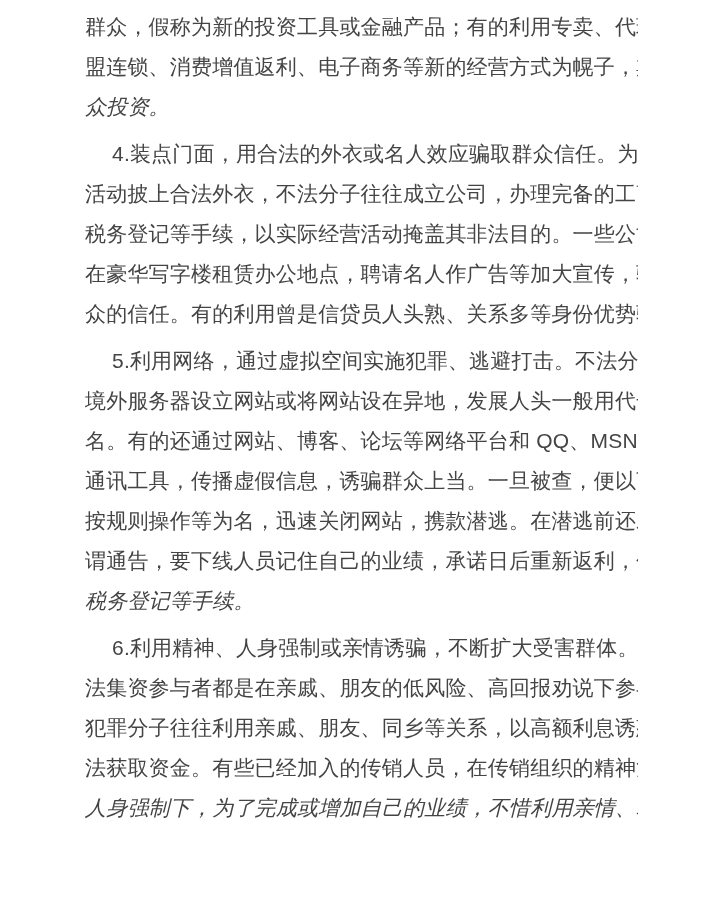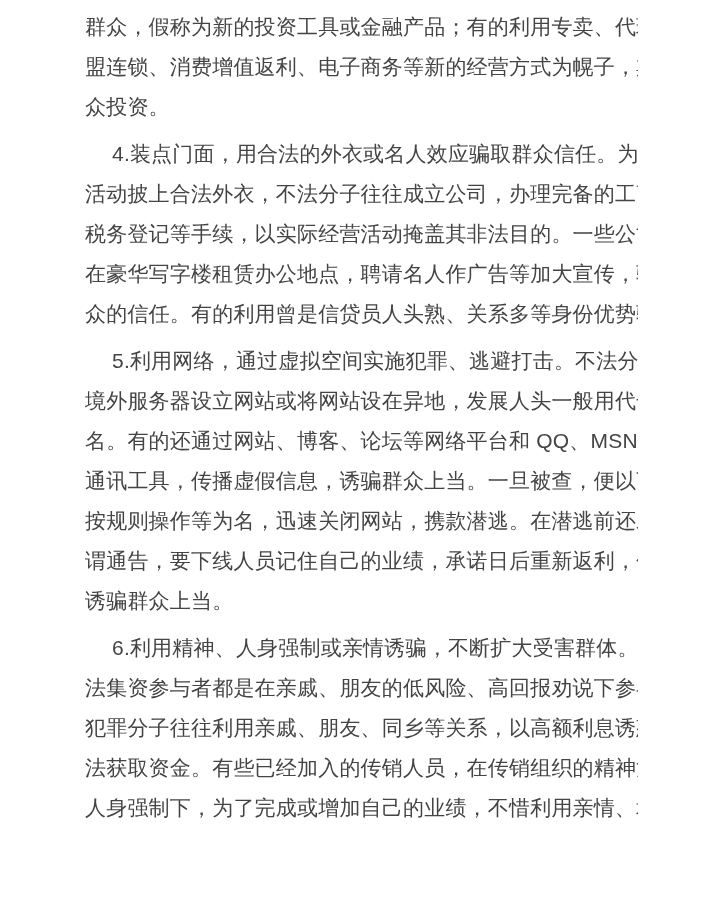--- a/index.html
+++ b/index.html
@@ -33,20 +33,21 @@
     color: #444444;
     letter-spacing: 0.2px;
     white-space: nowrap;
     overflow: hidden;
     text-align: justify;
     text-align-last: justify;
     -moz-text-align-last: justify;
   }
   .line.last {
     text-align-last: left;
+    font-style: italic;
     -moz-text-align-last: left;
   }
   .line.indent {
     text-indent: 27px;
   }
 </style>
 </head>
 <body>
 
 <div class="doc" id="doc-root">
@@ -62,21 +63,21 @@
       <div class="line">在豪华写字楼租赁办公地点，聘请名人作广告等加大宣传，骗取群</div>
       <div class="line">众的信任。有的利用曾是信贷员人头熟、关系多等身份优势骗取群</div>
     </div>
     <div class="paragraph">
       <div class="line indent">5.利用网络，通过虚拟空间实施犯罪、逃避打击。不法分子租用</div>
       <div class="line">境外服务器设立网站或将网站设在异地，发展人头一般用代号或网</div>
       <div class="line">名。有的还通过网站、博客、论坛等网络平台和 QQ、MSN 等即时</div>
       <div class="line">通讯工具，传播虚假信息，诱骗群众上当。一旦被查，便以下线不</div>
       <div class="line">按规则操作等为名，迅速关闭网站，携款潜逃。在潜逃前还发布所</div>
       <div class="line">谓通告，要下线人员记住自己的业绩，承诺日后重新返利，借此来</div>
-      <div class="line last">诱骗群众上当。</div>
+      <div class="line last">税务登记等手续。</div>
     </div>
     <div class="paragraph">
       <div class="line indent">6.利用精神、人身强制或亲情诱骗，不断扩大受害群体。许多非</div>
       <div class="line">法集资参与者都是在亲戚、朋友的低风险、高回报劝说下参与的。</div>
       <div class="line">犯罪分子往往利用亲戚、朋友、同乡等关系，以高额利息诱惑，非</div>
       <div class="line">法获取资金。有些已经加入的传销人员，在传销组织的精神洗脑或</div>
       <div class="line last">人身强制下，为了完成或增加自己的业绩，不惜利用亲情、地缘关</div>
     </div>
   </div>
 

